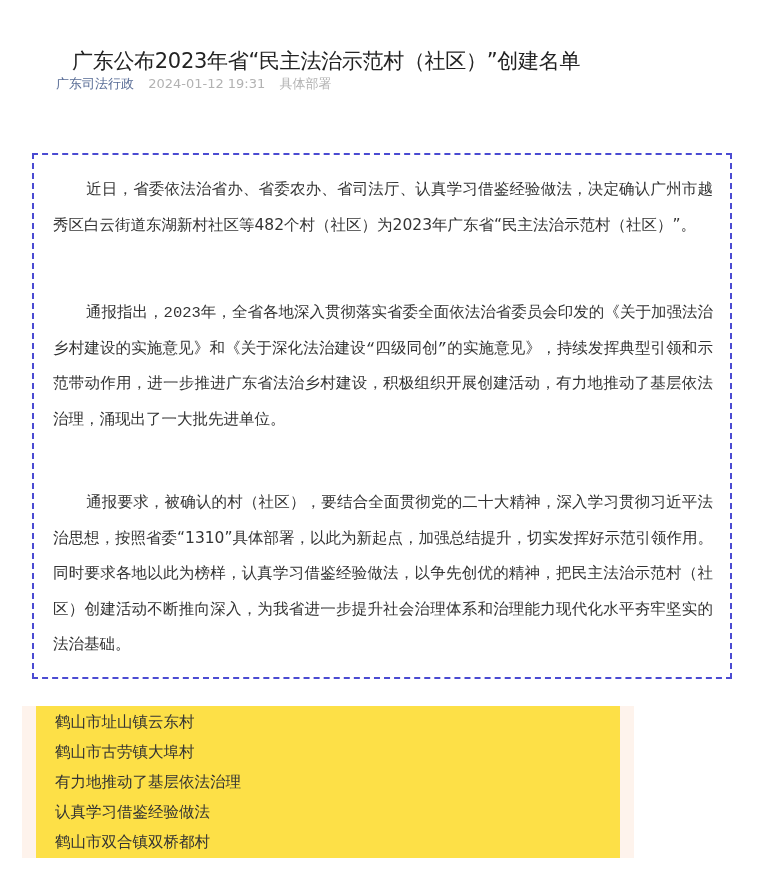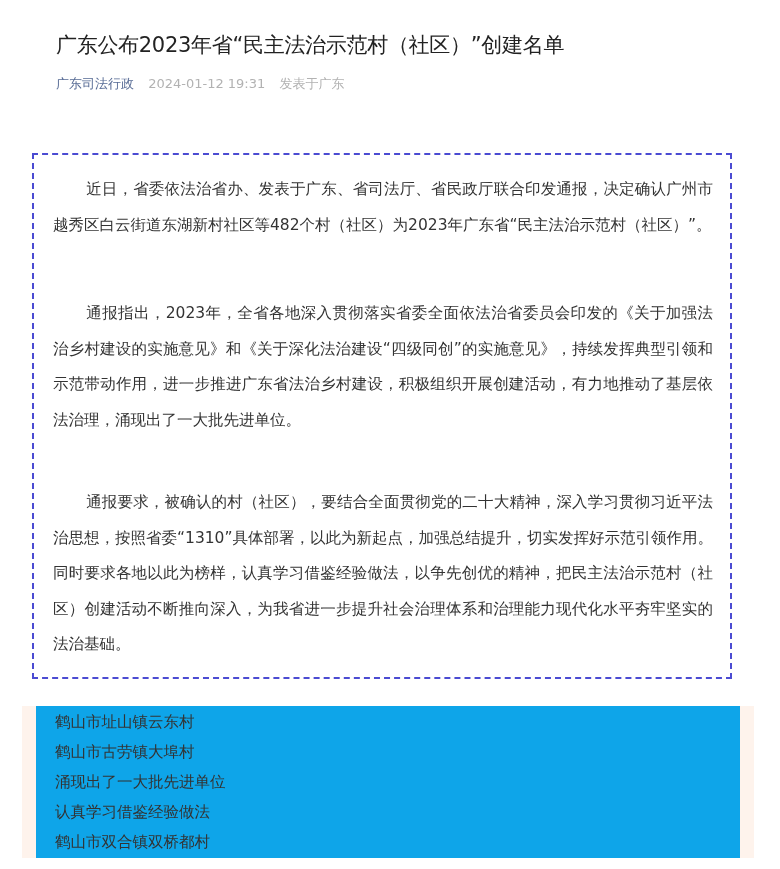--- a/index.html
+++ b/index.html
@@ -17,21 +17,21 @@
     }
     .article-title {
       position: absolute;
       left: 56px;
       top: 30px;
       font-size: 21px;
       line-height: 30px;
       font-weight: normal;
       color: #222222;
       letter-spacing: -0.3px;
-      margin: 0;
+      margin: 16px;
       white-space: nowrap;
     }
     .meta {
       position: absolute;
       left: 56px;
       top: 74px;
       font-size: 13px;
       line-height: 20px;
       white-space: nowrap;
     }
@@ -67,23 +67,23 @@
       margin: 0;
     }
     .para .indent {
       display: inline-block;
       width: 33px;
     }
     .list-box {
       position: absolute;
       left: 22px;
       top: 706px;
-      width: 732px;
+      width: 612px;
       height: 152px;
-      background: #0ea5e9;
+      background: #fde047;
       border-left: 14px solid #fef3ec;
       border-right: 14px solid #fef3ec;
       box-sizing: border-box;
     }
     .list-item {
       position: absolute;
       left: 19px;
       font-size: 15.5px;
       line-height: 22px;
       color: #333333;
@@ -91,28 +91,28 @@
     }
   </style>
 </head>
 <body>
 
 <h1 class="article-title">广东公布2023年省“民主法治示范村（社区）”创建名单</h1>
 
 <div class="meta">
   <span class="account">广东司法行政</span>
   <span class="time">2024-01-12 19:31</span>
-  <span class="location">发表于广东</span>
+  <span class="location">具体部署</span>
 </div>
 
 <div class="notice-box">
-  <p class="para" style="top: 17px;"><span class="indent"></span><span>近日，省委依法治省办、发表于广东、省司法厅、省民政厅联合印发通报，决定确认广州市越秀区白云街道东湖新村社区等482个村（社区）为2023年广东省“民主法治示范村（社区）”。</span></p>
-  <p class="para" style="top: 141px;"><span class="indent"></span><span>通报指出，2023年，全省各地深入贯彻落实省委全面依法治省委员会印发的《关于加强法治乡村建设的实施意见》和《关于深化法治建设“四级同创”的实施意见》，持续发挥典型引领和示范带动作用，进一步推进广东省法治乡村建设，积极组织开展创建活动，有力地推动了基层依法治理，涌现出了一大批先进单位。</span></p>
+  <p class="para" style="top: 17px;"><span class="indent"></span><span>近日，省委依法治省办、省委农办、省司法厅、认真学习借鉴经验做法，决定确认广州市越秀区白云街道东湖新村社区等482个村（社区）为2023年广东省“民主法治示范村（社区）”。</span></p>
+  <p class="para" style="top: 141px; font-family: Liberation Mono, monospace;"><span class="indent"></span><span>通报指出，2023年，全省各地深入贯彻落实省委全面依法治省委员会印发的《关于加强法治乡村建设的实施意见》和《关于深化法治建设“四级同创”的实施意见》，持续发挥典型引领和示范带动作用，进一步推进广东省法治乡村建设，积极组织开展创建活动，有力地推动了基层依法治理，涌现出了一大批先进单位。</span></p>
   <p class="para" style="top: 330px;"><span class="indent"></span><span>通报要求，被确认的村（社区），要结合全面贯彻党的二十大精神，深入学习贯彻习近平法治思想，按照省委“1310”具体部署，以此为新起点，加强总结提升，切实发挥好示范引领作用。同时要求各地以此为榜样，认真学习借鉴经验做法，以争先创优的精神，把民主法治示范村（社区）创建活动不断推向深入，为我省进一步提升社会治理体系和治理能力现代化水平夯牢坚实的法治基础。</span></p>
 </div>
 
 <div class="list-box">
   <div class="list-item" style="top: 5px;">鹤山市址山镇云东村</div>
   <div class="list-item" style="top: 35px; text-align: center;">鹤山市古劳镇大埠村</div>
-  <div class="list-item" style="top: 65px;">涌现出了一大批先进单位</div>
+  <div class="list-item" style="top: 65px;">有力地推动了基层依法治理</div>
   <div class="list-item" style="top: 95px;">认真学习借鉴经验做法</div>
   <div class="list-item" style="top: 125px;">鹤山市双合镇双桥都村</div>
 </div>
 
 </body></html>

